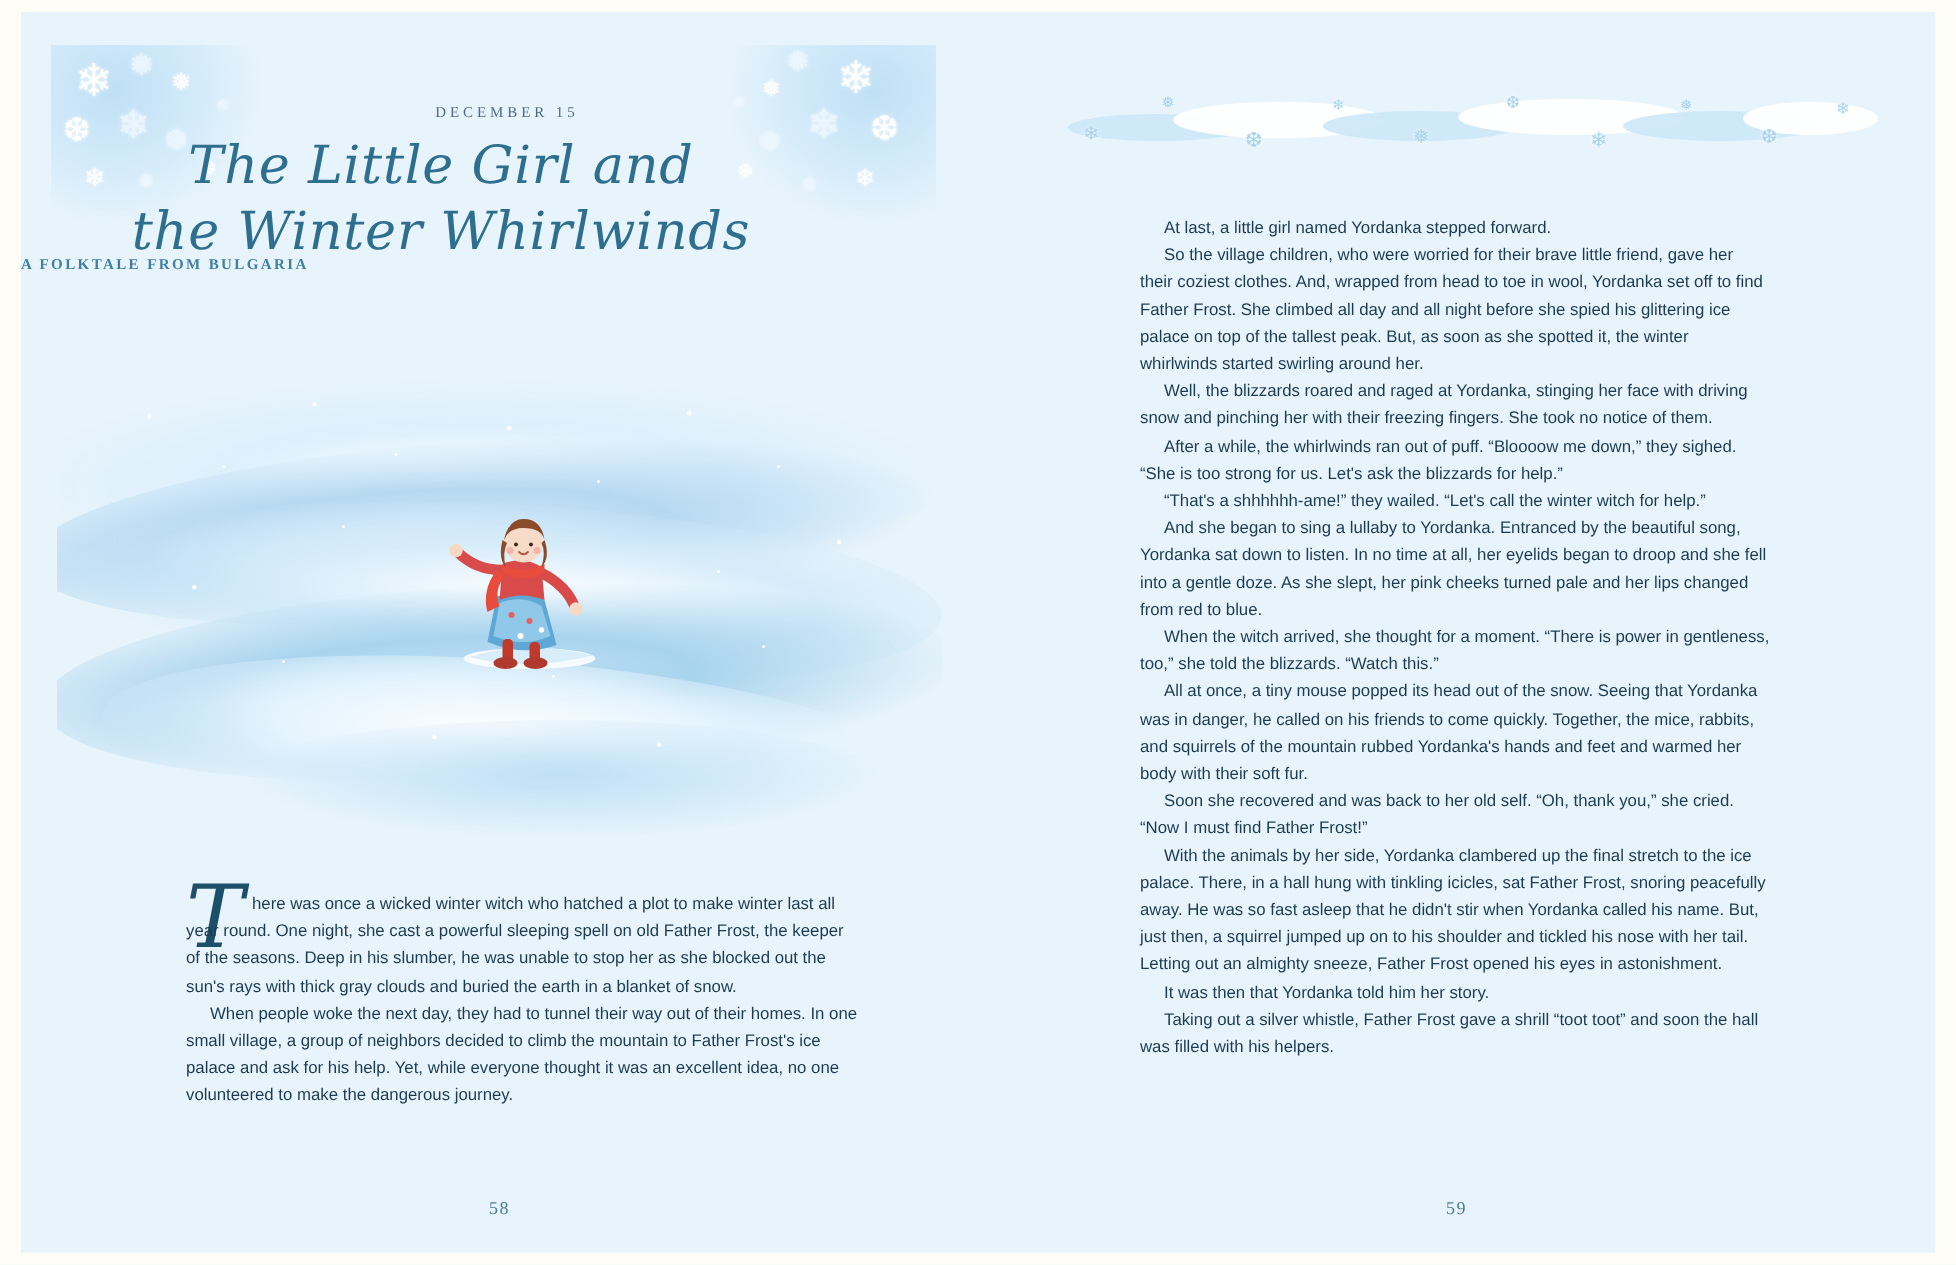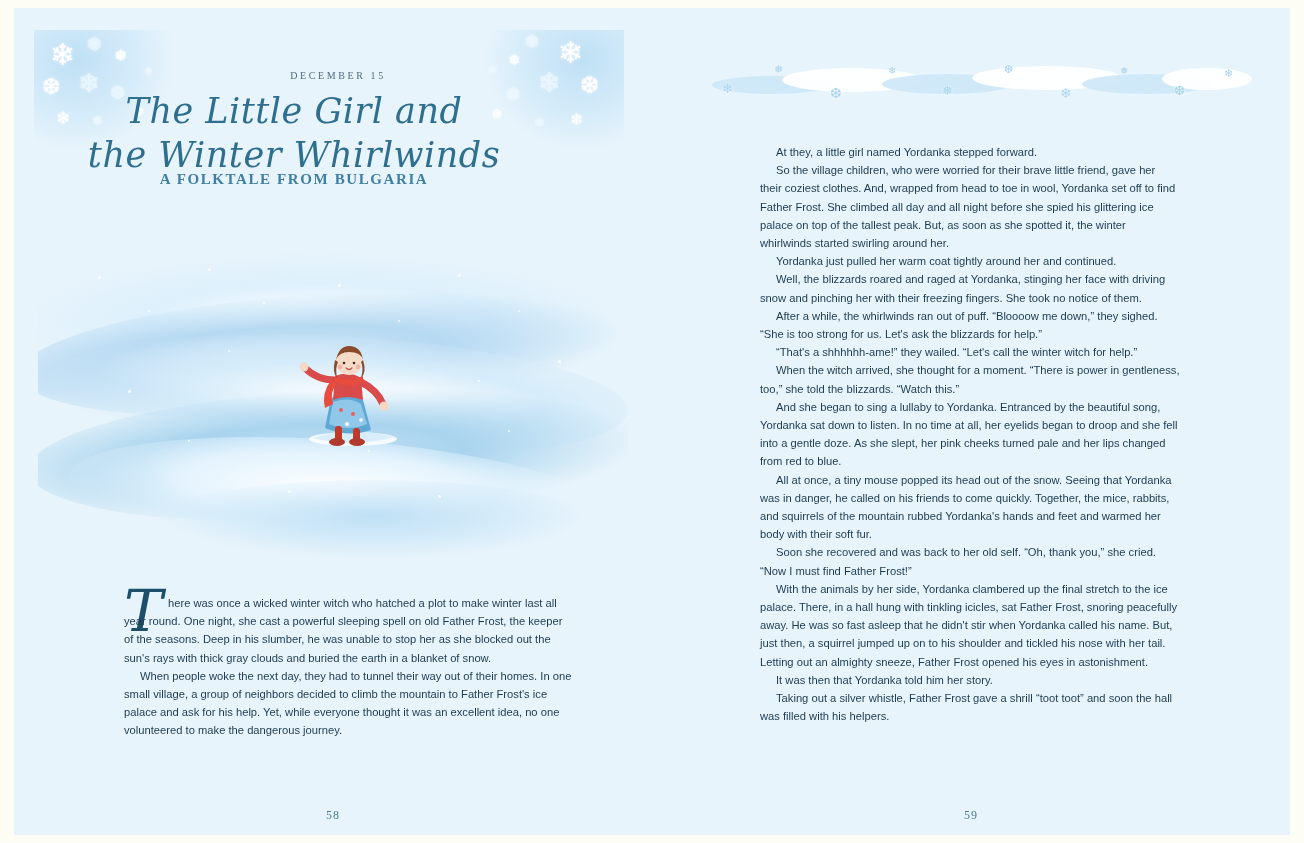--- a/index.html
+++ b/index.html
@@ -87,24 +87,24 @@
     font-size: 35px;
     line-height: 1.25;
     color: #2e6e8e;
     letter-spacing: 0.5px;
   }
   .title .line2 { display: block; }
   .subtitle {
     position: absolute;
     left: 0; top: 163px;
     width: 560px;
-    text-align: center;
+    text-align: left;
     font-family: "Liberation Serif", serif;
     font-weight: bold;
-    font-size: 15px;
+    font-size: 10px;
     letter-spacing: 1.6px;
     color: #3f7fa3;
   }
 
   
   .illo {
     position: absolute;
     left: 24px; top: 232px;
     width: 590px; height: 330px;
     overflow: hidden;
@@ -150,21 +150,20 @@
 
   .folio {
     position: absolute;
     width: 100%;
     text-align: center;
     top: 790px;
     font-family: "Liberation Serif", serif;
     font-size: 12px;
     color: #4a7b96;
     letter-spacing: 1px;
-    margin-top: 10px;
   }
 
   
   .snow-band {
     position: absolute;
     left: 60px; top: 52px;
     width: 530px; height: 46px;
   }
   .band-drift {
     position: absolute;
@@ -317,28 +316,27 @@
       <span class="flake blue" style="left:176px; top:6px;  font-size:10px;">❄</span>
       <span class="flake blue" style="left:230px; top:24px; font-size:13px;">❅</span>
       <span class="flake blue" style="left:292px; top:4px;  font-size:11px;">❆</span>
       <span class="flake blue" style="left:348px; top:26px; font-size:14px;">❄</span>
       <span class="flake blue" style="left:408px; top:6px;  font-size:10px;">❅</span>
       <span class="flake blue" style="left:462px; top:24px; font-size:13px;">❆</span>
       <span class="flake blue" style="left:512px; top:8px;  font-size:11px;">❄</span>
     </div>
 
     <div class="body-right">
-      <p class="body">At they, a little girl named Yordanka stepped forward.</p>
+      <p class="body">At last, a little girl named Yordanka stepped forward.</p>
       <p class="body">So the village children, who were worried for their brave little friend, gave her their coziest clothes. And, wrapped from head to toe in wool, Yordanka set off to find Father Frost. She climbed all day and all night before she spied his glittering ice palace on top of the tallest peak. But, as soon as she spotted it, the winter whirlwinds started swirling around her.</p>
-      <p class="body">Yordanka just pulled her warm coat tightly around her and continued.</p>
       <p class="body">Well, the blizzards roared and raged at Yordanka, stinging her face with driving snow and pinching her with their freezing fingers. She took no notice of them.</p>
       <p class="body">After a while, the whirlwinds ran out of puff. “Bloooow me down,” they sighed. “She is too strong for us. Let's ask the blizzards for help.”</p>
       <p class="body">“That's a shhhhhh-ame!” they wailed. “Let's call the winter witch for help.”</p>
+      <p class="body">And she began to sing a lullaby to Yordanka. Entranced by the beautiful song, Yordanka sat down to listen. In no time at all, her eyelids began to droop and she fell into a gentle doze. As she slept, her pink cheeks turned pale and her lips changed from red to blue.</p>
       <p class="body">When the witch arrived, she thought for a moment. “There is power in gentleness, too,” she told the blizzards. “Watch this.”</p>
-      <p class="body">And she began to sing a lullaby to Yordanka. Entranced by the beautiful song, Yordanka sat down to listen. In no time at all, her eyelids began to droop and she fell into a gentle doze. As she slept, her pink cheeks turned pale and her lips changed from red to blue.</p>
       <p class="body">All at once, a tiny mouse popped its head out of the snow. Seeing that Yordanka was in danger, he called on his friends to come quickly. Together, the mice, rabbits, and squirrels of the mountain rubbed Yordanka's hands and feet and warmed her body with their soft fur.</p>
       <p class="body">Soon she recovered and was back to her old self. “Oh, thank you,” she cried. “Now I must find Father Frost!”</p>
       <p class="body">With the animals by her side, Yordanka clambered up the final stretch to the ice palace. There, in a hall hung with tinkling icicles, sat Father Frost, snoring peacefully away. He was so fast asleep that he didn't stir when Yordanka called his name. But, just then, a squirrel jumped up on to his shoulder and tickled his nose with her tail. Letting out an almighty sneeze, Father Frost opened his eyes in astonishment.</p>
       <p class="body">It was then that Yordanka told him her story.</p>
       <p class="body">Taking out a silver whistle, Father Frost gave a shrill “toot toot” and soon the hall was filled with his helpers.</p>
     </div>
 
     <div class="folio">59</div>
   </div>
 

